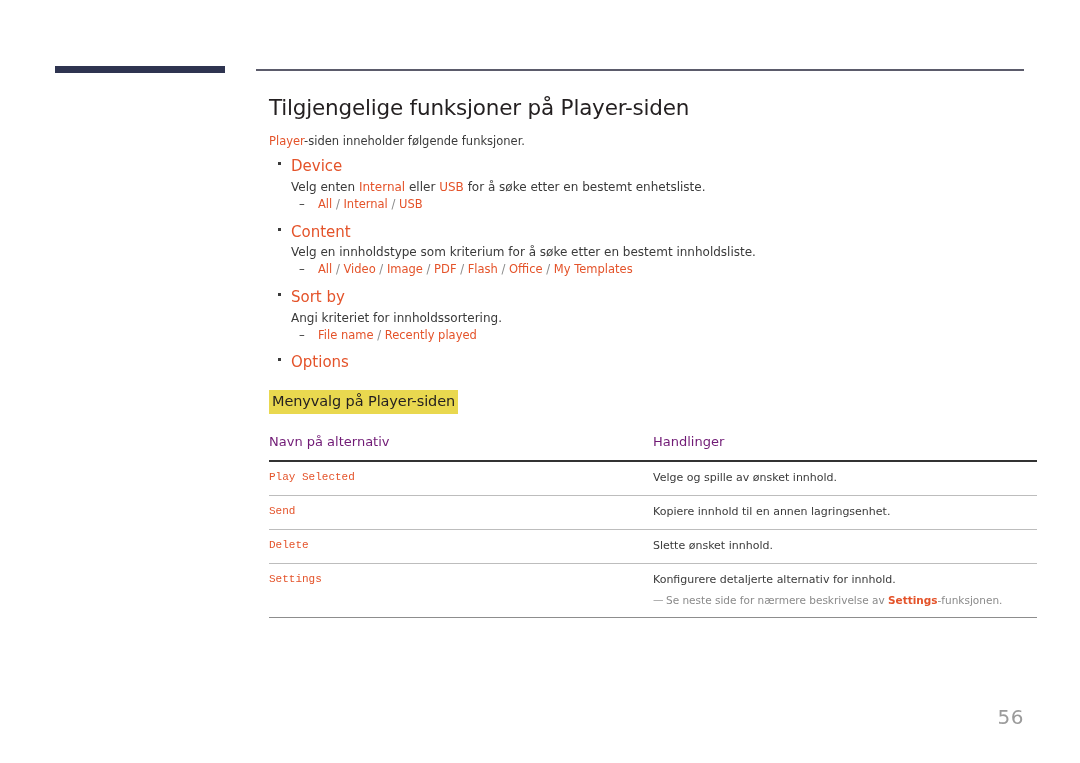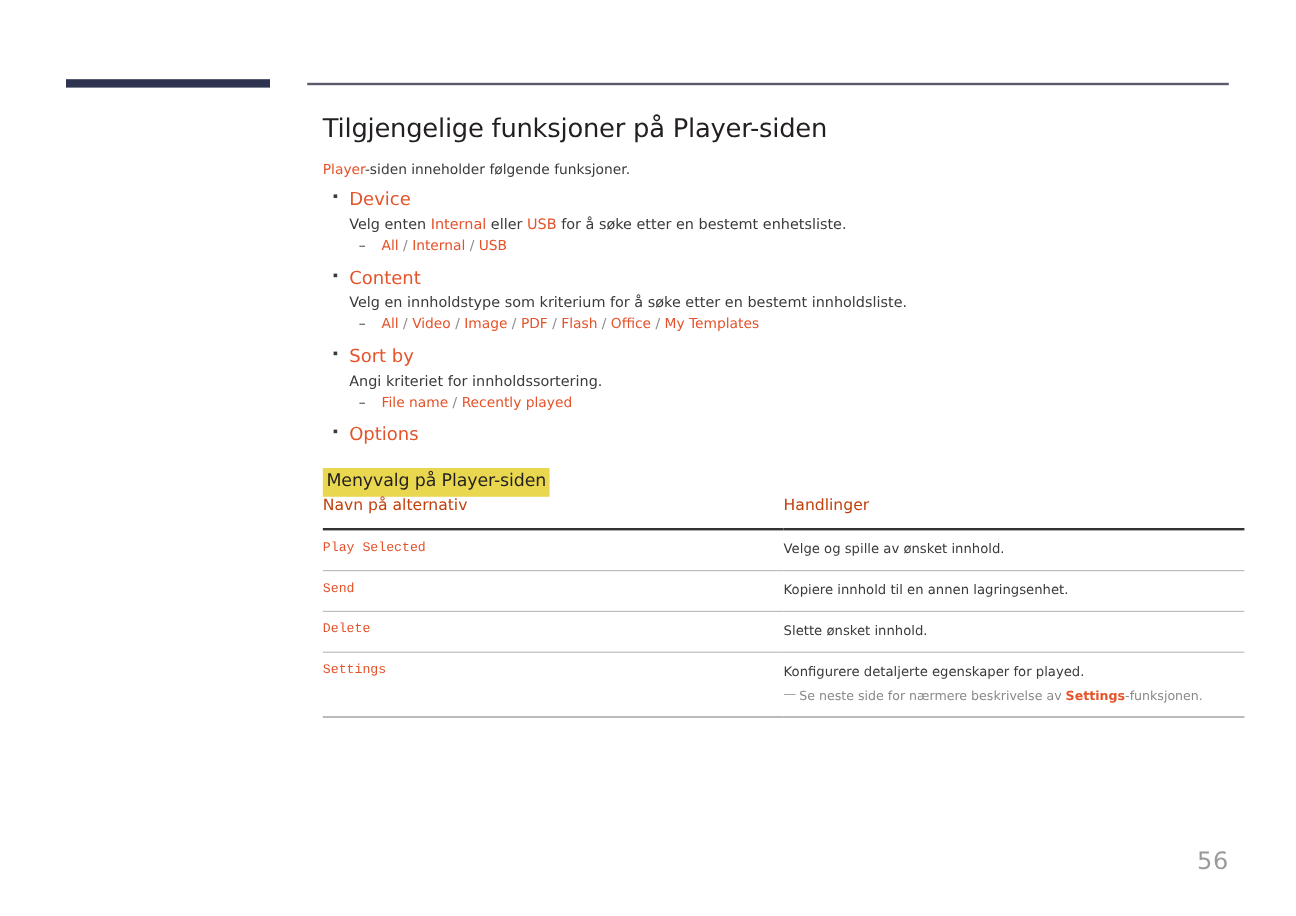--- a/index.html
+++ b/index.html
@@ -110,20 +110,21 @@
   .sub-items {
     padding-left: 19px;
     display: inline-block;
   }
   .sub-items .opt { color: #e4532a; }
   .sub-items .sep { color: #8a8a8a; }
 
   
   #section-heading-wrap {
     margin-top: 16px;
+    margin-bottom: 20px;
   }
   #section-heading {
     display: inline-block;
     background: #e9d84f;
     color: #231f20;
     font-size: 14.5px;
     line-height: 1.45;
     padding: 1px 3px 2px 3px;
     letter-spacing: -0.1px;
   }
@@ -131,21 +132,21 @@
   
   table.opts {
     border-collapse: collapse;
     width: 768px;
     table-layout: fixed;
   }
   table.opts th {
     text-align: left;
     font-weight: normal;
     font-size: 13px;
-    color: #c2410c;
+    color: #701a75;
     padding: 0 0 11px 0;
     vertical-align: bottom;
   }
   table.opts thead tr {
     border-bottom: 2px solid #333333;
   }
   table.opts td {
     vertical-align: top;
     padding: 8px 0 9px 0;
     border-bottom: 1px solid #bdbdbd;
@@ -242,21 +243,21 @@
         <td class="col-name">Send</td>
         <td class="col-act">Kopiere innhold til en annen lagringsenhet.</td>
       </tr>
       <tr>
         <td class="col-name">Delete</td>
         <td class="col-act">Slette ønsket innhold.</td>
       </tr>
       <tr>
         <td class="col-name">Settings</td>
         <td class="col-act">
-          <span>Konfigurere detaljerte egenskaper for played.</span>
+          <span>Konfigurere detaljerte alternativ for innhold.</span>
           <span class="note-line"><span class="note-dash">—</span><span>Se neste side for nærmere beskrivelse av </span><span class="kw-bold">Settings</span><span>-funksjonen.</span></span>
         </td>
       </tr>
     </tbody>
   </table>
 
 </div>
 
 <div id="page-number">56</div>
 

